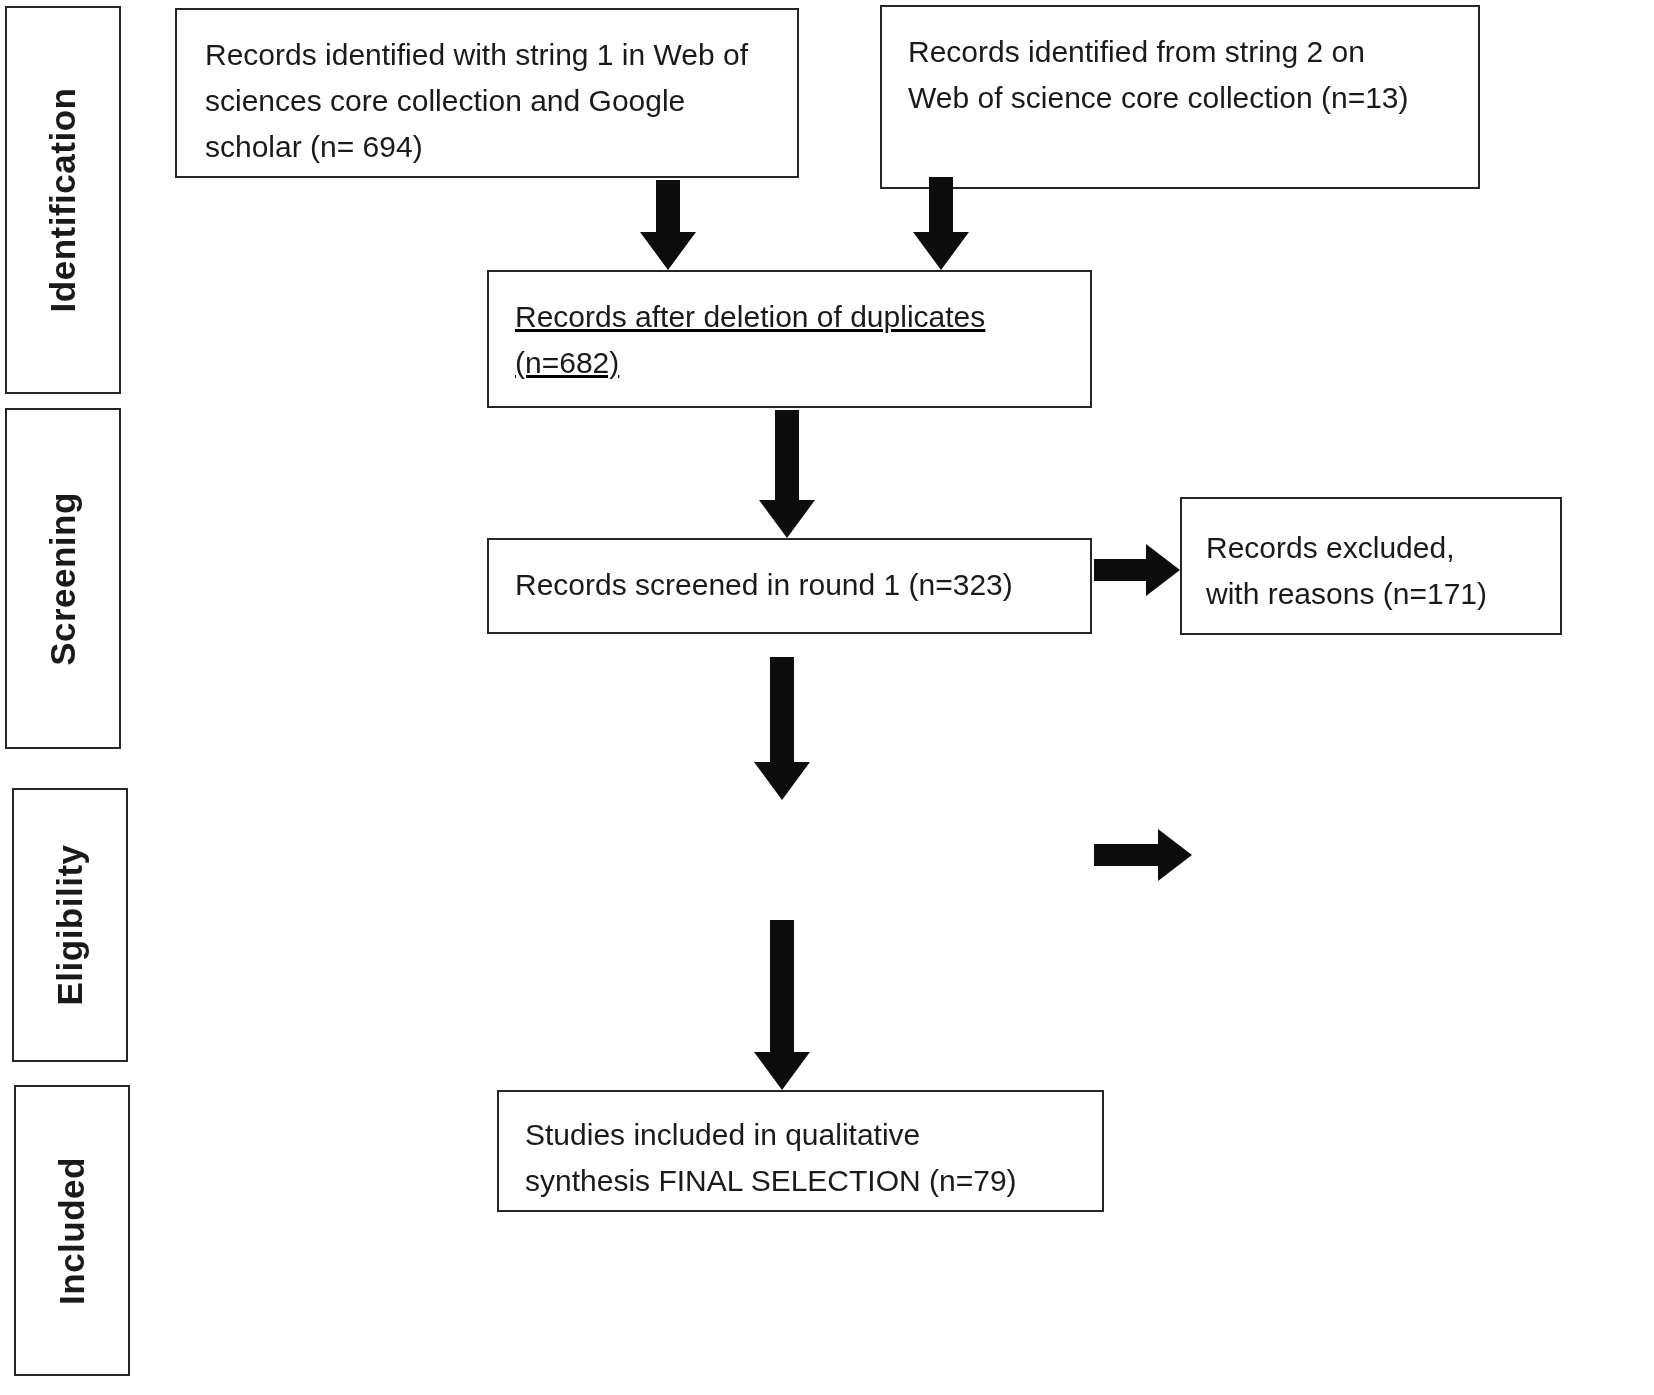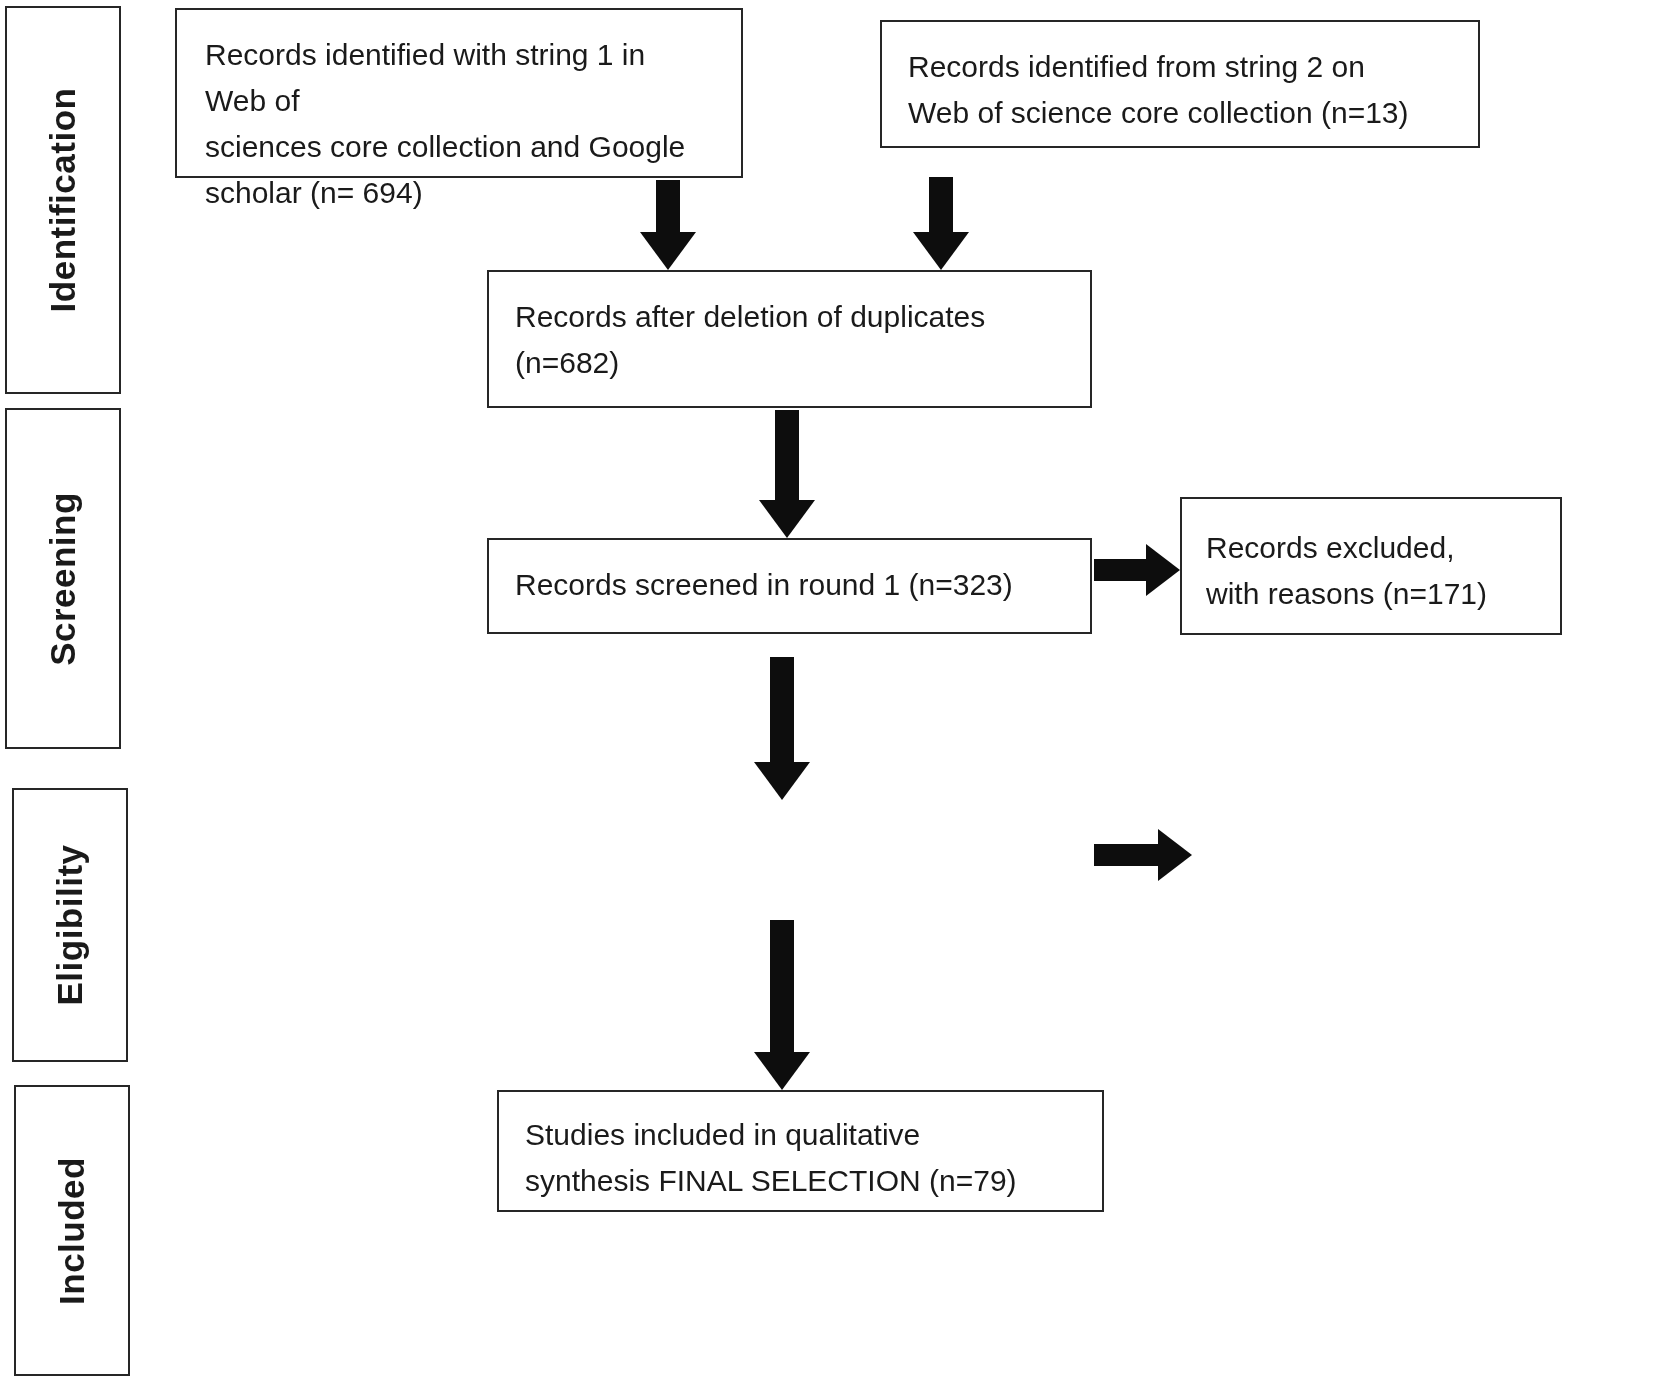--- a/index.html
+++ b/index.html
@@ -79,40 +79,40 @@
   <div class="rail-box" style="left:5px;top:408px;width:112px;height:337px;">
     <span class="rail-text">Screening</span>
   </div>
   <div class="rail-box" style="left:12px;top:788px;width:112px;height:270px;">
     <span class="rail-text">Eligibility</span>
   </div>
   <div class="rail-box" style="left:14px;top:1085px;width:112px;height:287px;">
     <span class="rail-text">Included</span>
   </div>
 
-  <div class="flow-box" style="left:175px;top:8px;width:568px;height:170px;padding:22px 28px;">
+  <div class="flow-box" style="left:175px;top:8px;width:624px;height:170px;padding:22px 28px;">
     <div class="box-text">Records identified with string 1 in Web of
 sciences core collection and Google
 scholar (n= 694)</div>
   </div>
-  <div class="flow-box" style="left:880px;top:5px;width:600px;height:128px;padding:22px 26px;margin-top:15px;">
+  <div class="flow-box" style="left:880px;top:5px;width:600px;height:184px;padding:22px 26px;">
     <div class="box-text">Records identified from string 2 on
 Web of science core collection (n=13)</div>
   </div>
 
   <div class="arrow-v" style="left:640px;top:180px;width:56px;height:90px;">
     <div class="shaft"></div>
     <div class="head"></div>
   </div>
   <div class="arrow-v" style="left:913px;top:177px;width:56px;height:93px;">
     <div class="shaft"></div>
     <div class="head"></div>
   </div>
 
-  <div class="flow-box" style="left:487px;top:270px;width:605px;height:138px;padding:22px 26px;">
+  <div class="flow-box" style="left:487px;top:270px;width:605px;height:138px;padding:22px 26px;text-decoration:underline;">
     <div class="box-text">Records after deletion of duplicates
 (n=682)</div>
   </div>
 
   <div class="arrow-v" style="left:759px;top:410px;width:56px;height:128px;">
     <div class="shaft"></div>
     <div class="head"></div>
   </div>
 
   <div class="flow-box" style="left:487px;top:538px;width:605px;height:96px;padding:22px 26px;">

